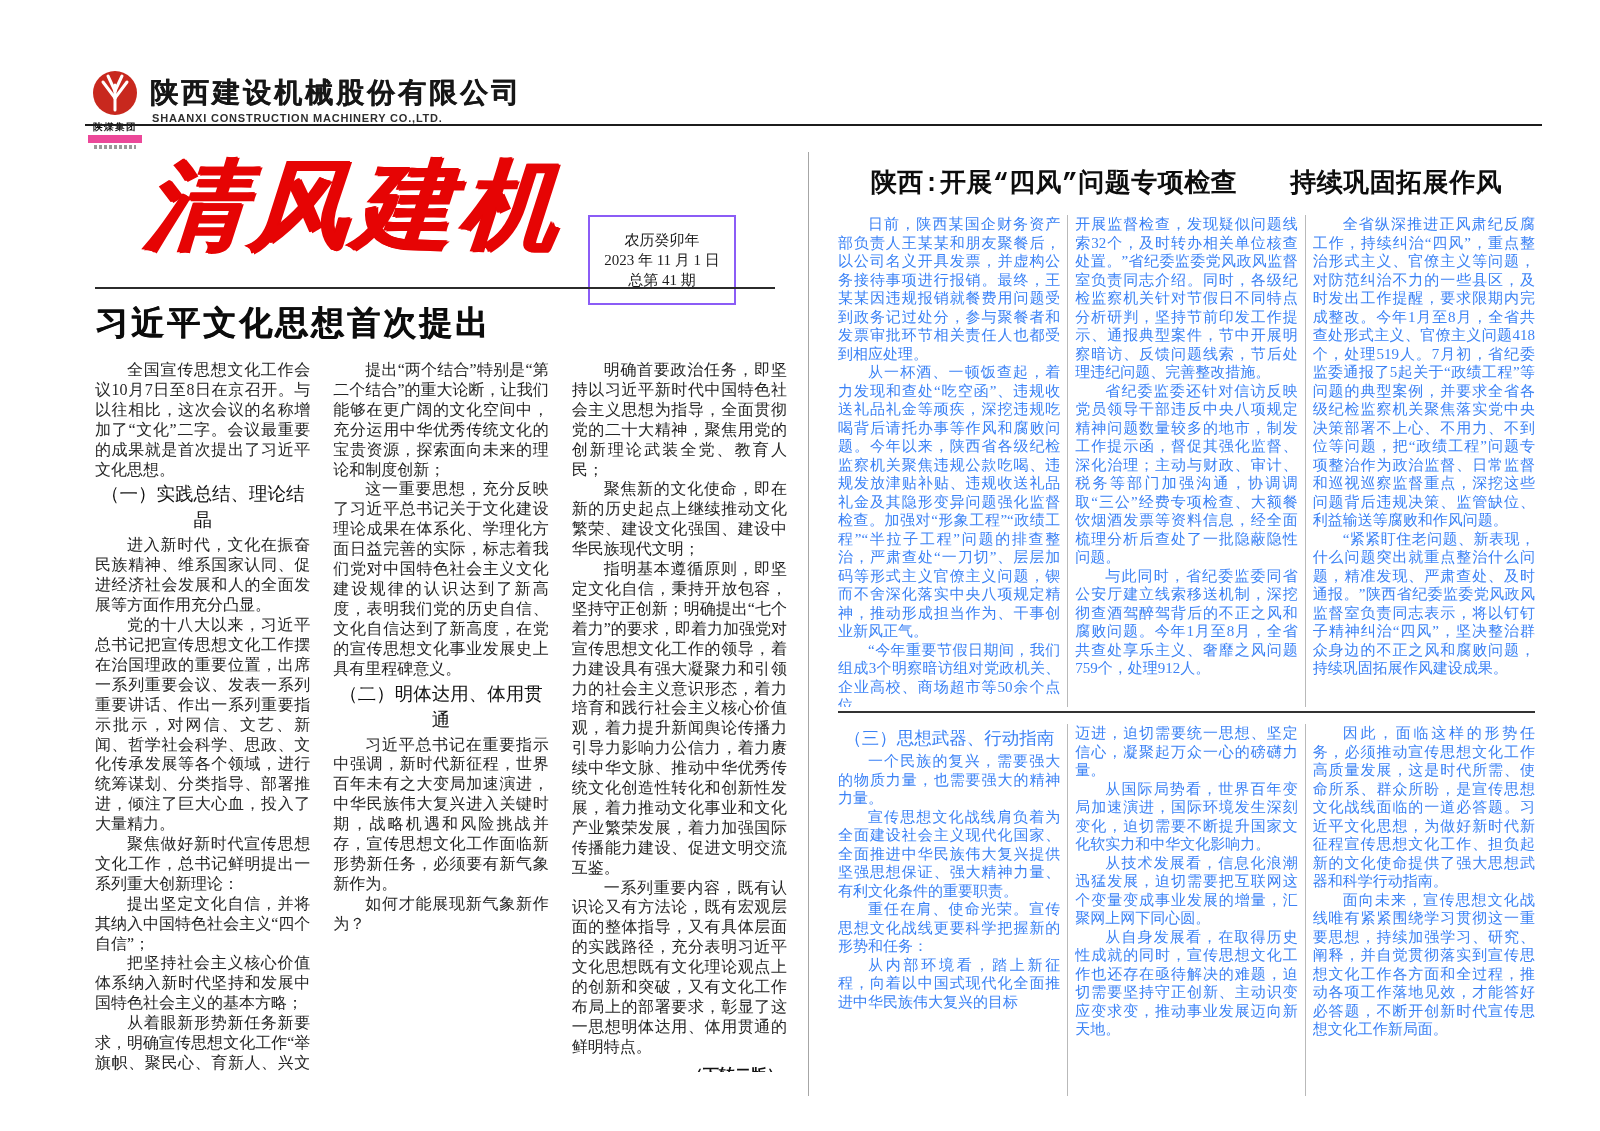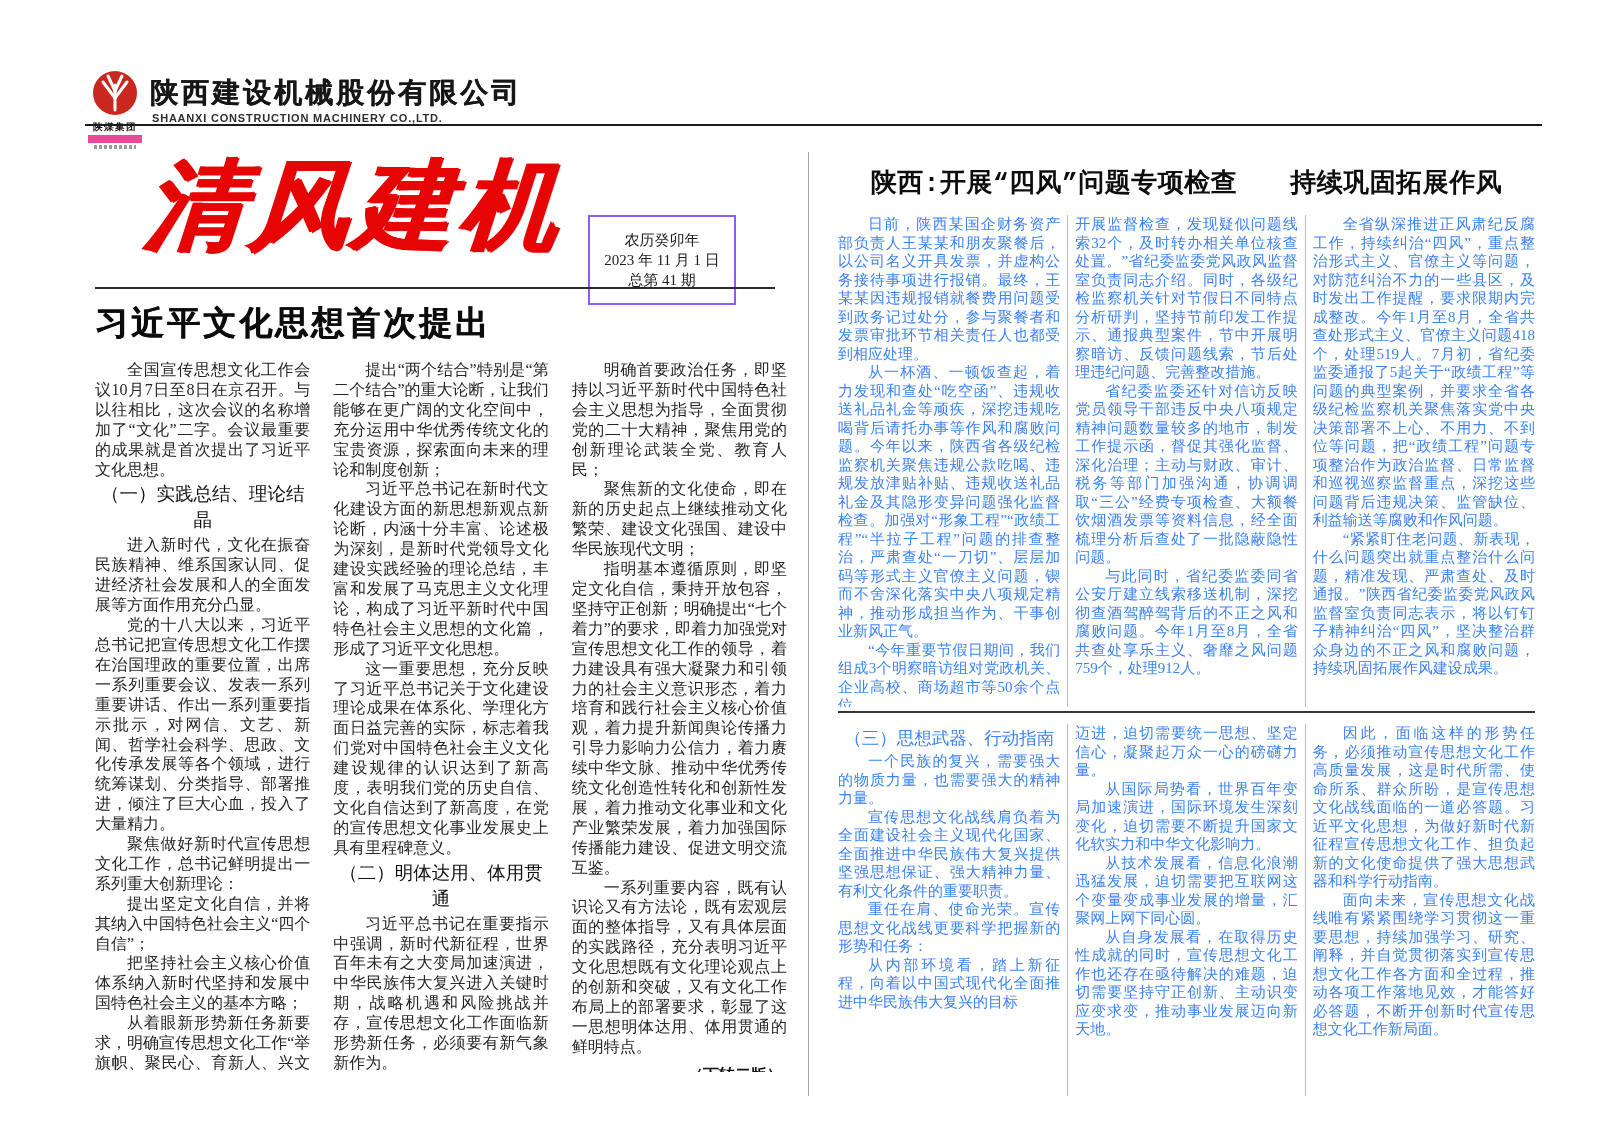--- a/index.html
+++ b/index.html
@@ -115,21 +115,20 @@
         <p class="blk blk-h">（一）实践总结、理论结晶</p>
         <p class="blk blk-p">进入新时代，文化在振奋民族精神、维系国家认同、促进经济社会发展和人的全面发展等方面作用充分凸显。</p>
         <p class="blk blk-p">党的十八大以来，习近平总书记把宣传思想文化工作摆在治国理政的重要位置，出席一系列重要会议、发表一系列重要讲话、作出一系列重要指示批示，对网信、文艺、新闻、哲学社会科学、思政、文化传承发展等各个领域，进行统筹谋划、分类指导、部署推进，倾注了巨大心血，投入了大量精力。</p>
         <p class="blk blk-p">聚焦做好新时代宣传思想文化工作，总书记鲜明提出一系列重大创新理论：</p>
         <p class="blk blk-p">提出坚定文化自信，并将其纳入中国特色社会主义“四个自信”；</p>
         <p class="blk blk-p">把坚持社会主义核心价值体系纳入新时代坚持和发展中国特色社会主义的基本方略；</p>
         <p class="blk blk-p">从着眼新形势新任务新要求，明确宣传思想文化工作“举旗帜、聚民心、育新人、兴文化、展形象”的使命任务；</p>
       </div>
     <div class="col">
         <p class="blk blk-p">提出“两个结合”特别是“第二个结合”的重大论断，让我们能够在更广阔的文化空间中，充分运用中华优秀传统文化的宝贵资源，探索面向未来的理论和制度创新；</p>
-        <p class="blk blk-p">习近平总书记在新时代文化建设方面的新思想新观点新论断，内涵十分丰富、论述极为深刻，是新时代党领导文化建设实践经验的理论总结，丰富和发展了马克思主义文化理论，构成了习近平新时代中国特色社会主义思想的文化篇，形成了习近平文化思想。</p>
         <p class="blk blk-p">这一重要思想，充分反映了习近平总书记关于文化建设理论成果在体系化、学理化方面日益完善的实际，标志着我们党对中国特色社会主义文化建设规律的认识达到了新高度，表明我们党的历史自信、文化自信达到了新高度，在党的宣传思想文化事业发展史上具有里程碑意义。</p>
         <p class="blk blk-h">（二）明体达用、体用贯通</p>
         <p class="blk blk-p">习近平总书记在重要指示中强调，新时代新征程，世界百年未有之大变局加速演进，中华民族伟大复兴进入关键时期，战略机遇和风险挑战并存，宣传思想文化工作面临新形势新任务，必须要有新气象新作为。</p>
         <p class="blk blk-p">如何才能展现新气象新作为？</p>
       </div>
     <div class="col">
         <p class="blk blk-p">明确首要政治任务，即坚持以习近平新时代中国特色社会主义思想为指导，全面贯彻党的二十大精神，聚焦用党的创新理论武装全党、教育人民；</p>
         <p class="blk blk-p">聚焦新的文化使命，即在新的历史起点上继续推动文化繁荣、建设文化强国、建设中华民族现代文明；</p>
         <p class="blk blk-p">指明基本遵循原则，即坚定文化自信，秉持开放包容，坚持守正创新；明确提出“七个着力”的要求，即着力加强党对宣传思想文化工作的领导，着力建设具有强大凝聚力和引领力的社会主义意识形态，着力培育和践行社会主义核心价值观，着力提升新闻舆论传播力引导力影响力公信力，着力赓续中华文脉、推动中华优秀传统文化创造性转化和创新性发展，着力推动文化事业和文化产业繁荣发展，着力加强国际传播能力建设、促进文明交流互鉴。</p>
         <p class="blk blk-p">一系列重要内容，既有认识论又有方法论，既有宏观层面的整体指导，又有具体层面的实践路径，充分表明习近平文化思想既有文化理论观点上的创新和突破，又有文化工作布局上的部署要求，彰显了这一思想明体达用、体用贯通的鲜明特点。</p>

